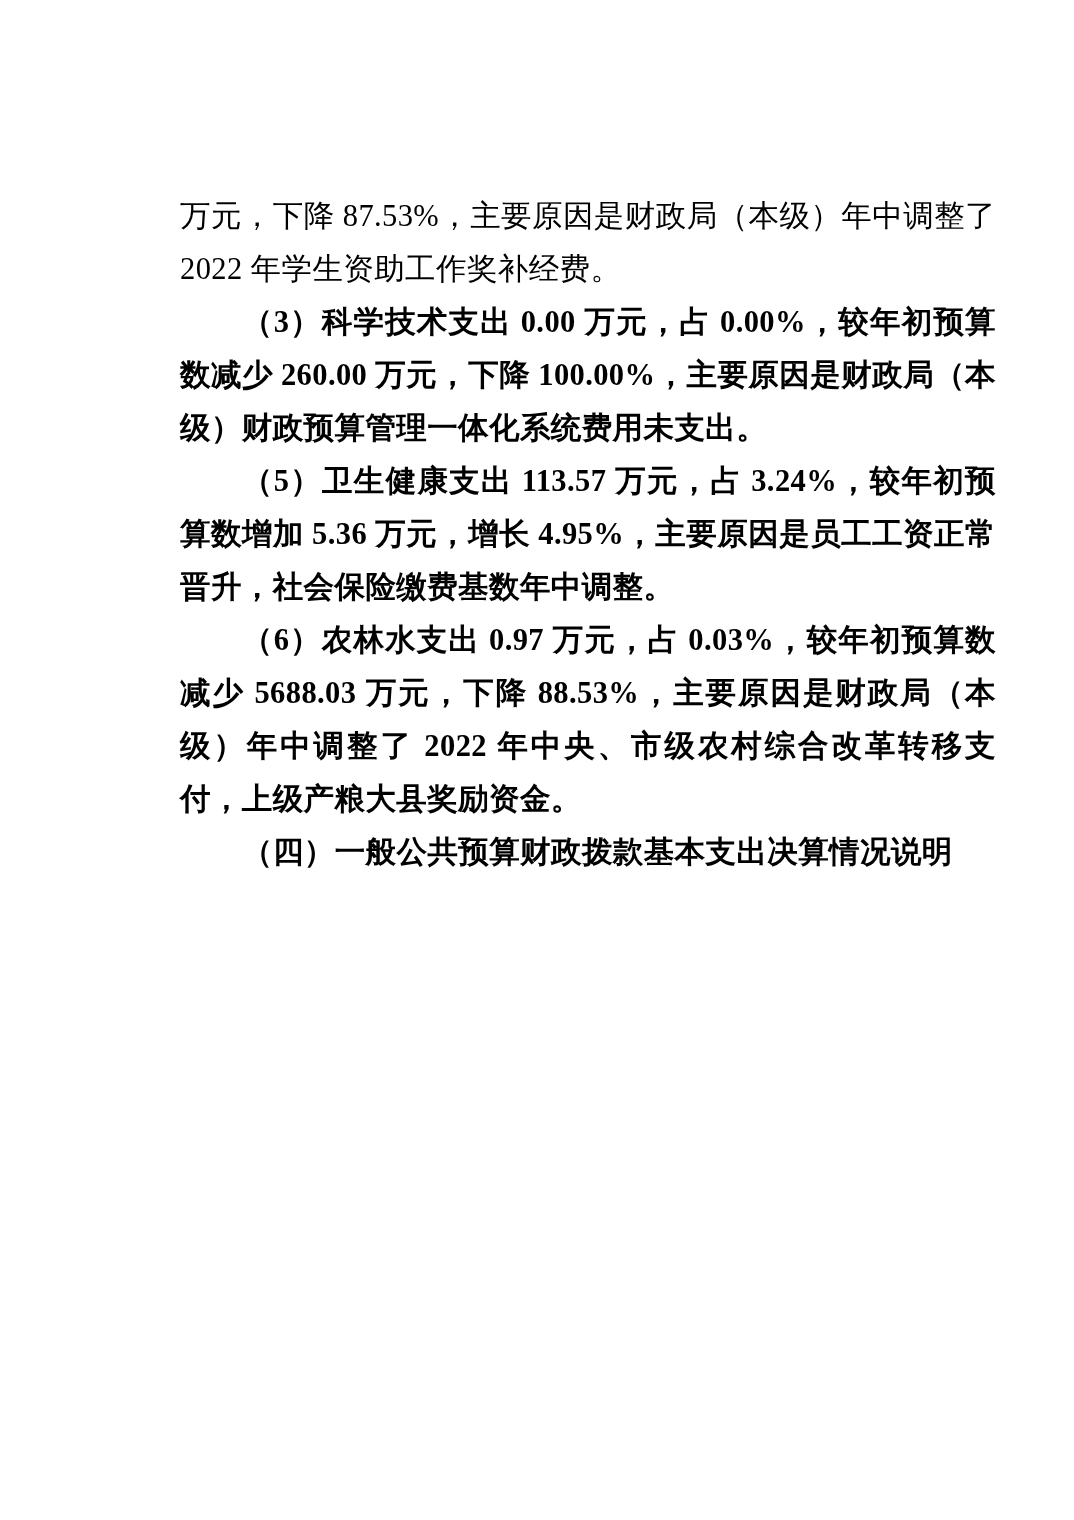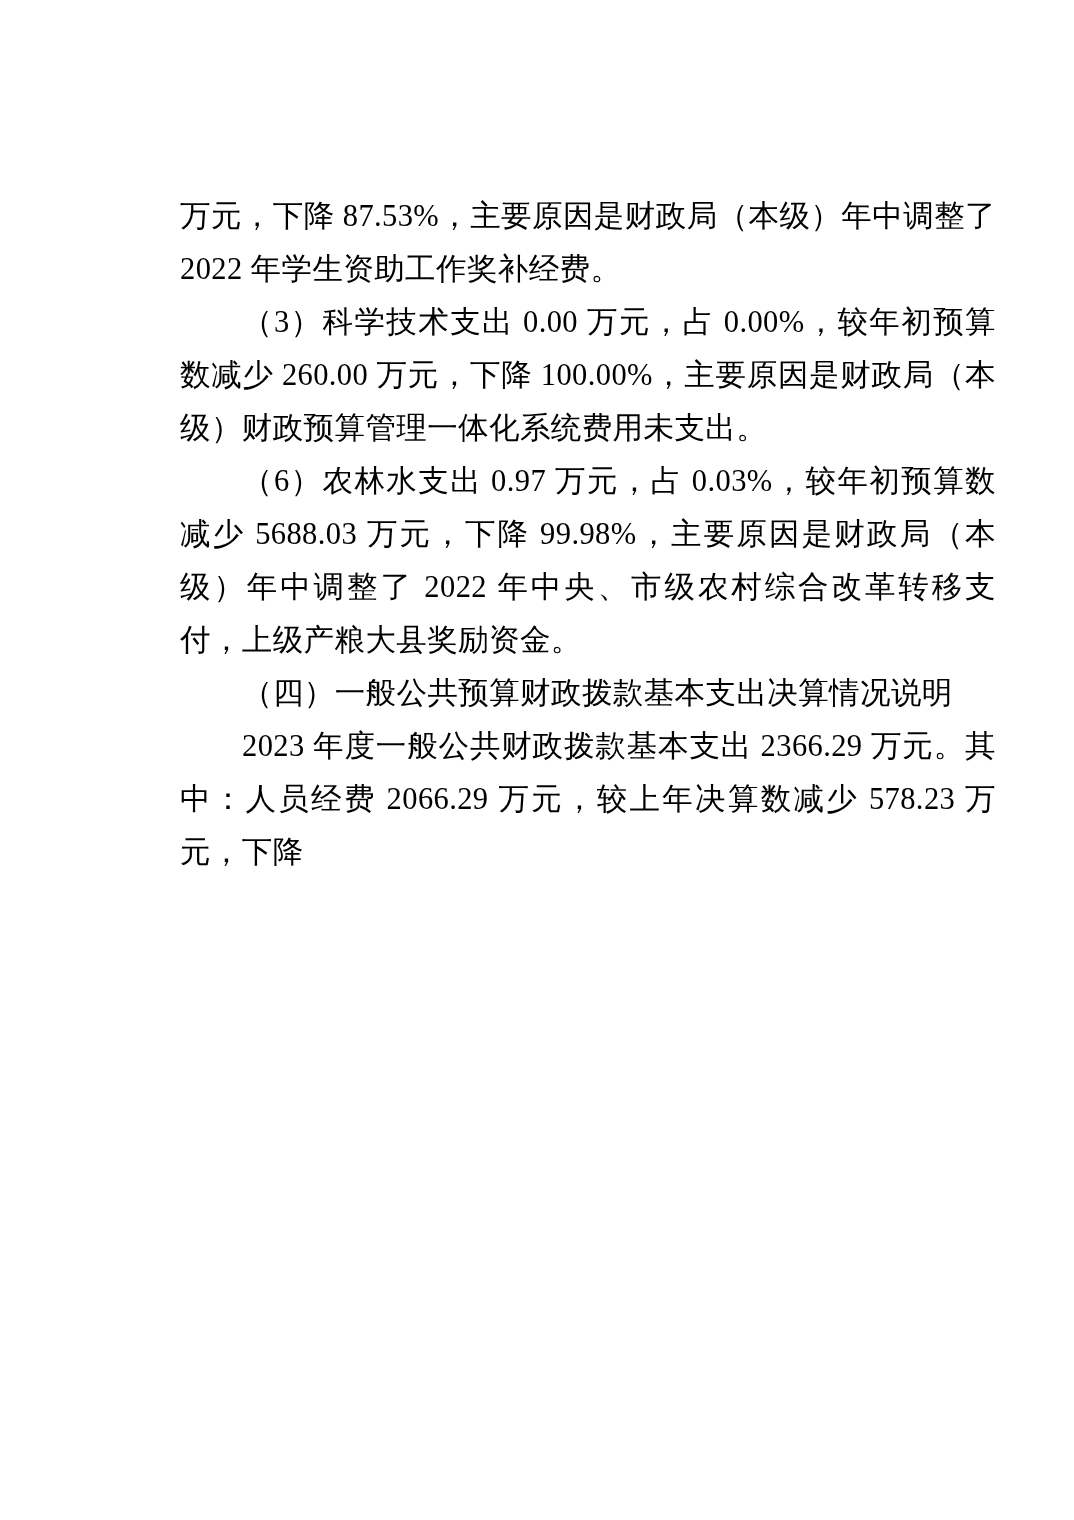--- a/index.html
+++ b/index.html
@@ -31,43 +31,44 @@
   }
   p {
     margin: 0;
     padding: 0;
   }
   .para {
     text-indent: 0;
   }
   .indent {
     text-indent: 62px;
+    font-weight: bold;
   }
   .heading {
     text-indent: 62px;
-    font-weight: normal;
+    font-weight: bold;
   }
   
   .doc-body, .heading {
     font-synthesis: weight;
   }
 </style>
 </head>
 <body>
 
 <div class="page">
   <div class="doc-body">
 
     <p class="para">万元，下降 87.53%，主要原因是财政局（本级）年中调整了 2022 年学生资助工作奖补经费。</p>
 
     <p class="indent">（3）科学技术支出 0.00 万元，占 0.00%，较年初预算数减少 260.00 万元，下降 100.00%，主要原因是财政局（本级）财政预算管理一体化系统费用未支出。</p>
 
 
+    <p class="indent">（5）卫生健康支出 113.57 万元，占 3.24%，较年初预算数增加 5.36 万元，增长 4.95%，主要原因是员工工资正常晋升，社会保险缴费基数年中调整。</p>
 
-    <p class="indent">（6）农林水支出 0.97 万元，占 0.03%，较年初预算数减少 5688.03 万元，下降 99.98%，主要原因是财政局（本级）年中调整了 2022 年中央、市级农村综合改革转移支付，上级产粮大县奖励资金。</p>
+    <p class="indent">（6）农林水支出 0.97 万元，占 0.03%，较年初预算数减少 5688.03 万元，下降 88.53%，主要原因是财政局（本级）年中调整了 2022 年中央、市级农村综合改革转移支付，上级产粮大县奖励资金。</p>
 
 
     <p class="heading">（四）一般公共预算财政拨款基本支出决算情况说明</p>
 
-    <p class="indent">2023 年度一般公共财政拨款基本支出 2366.29 万元。其中：人员经费 2066.29 万元，较上年决算数减少 578.23 万元，下降</p>
 
   </div>
 </div>
 
 </body></html>

